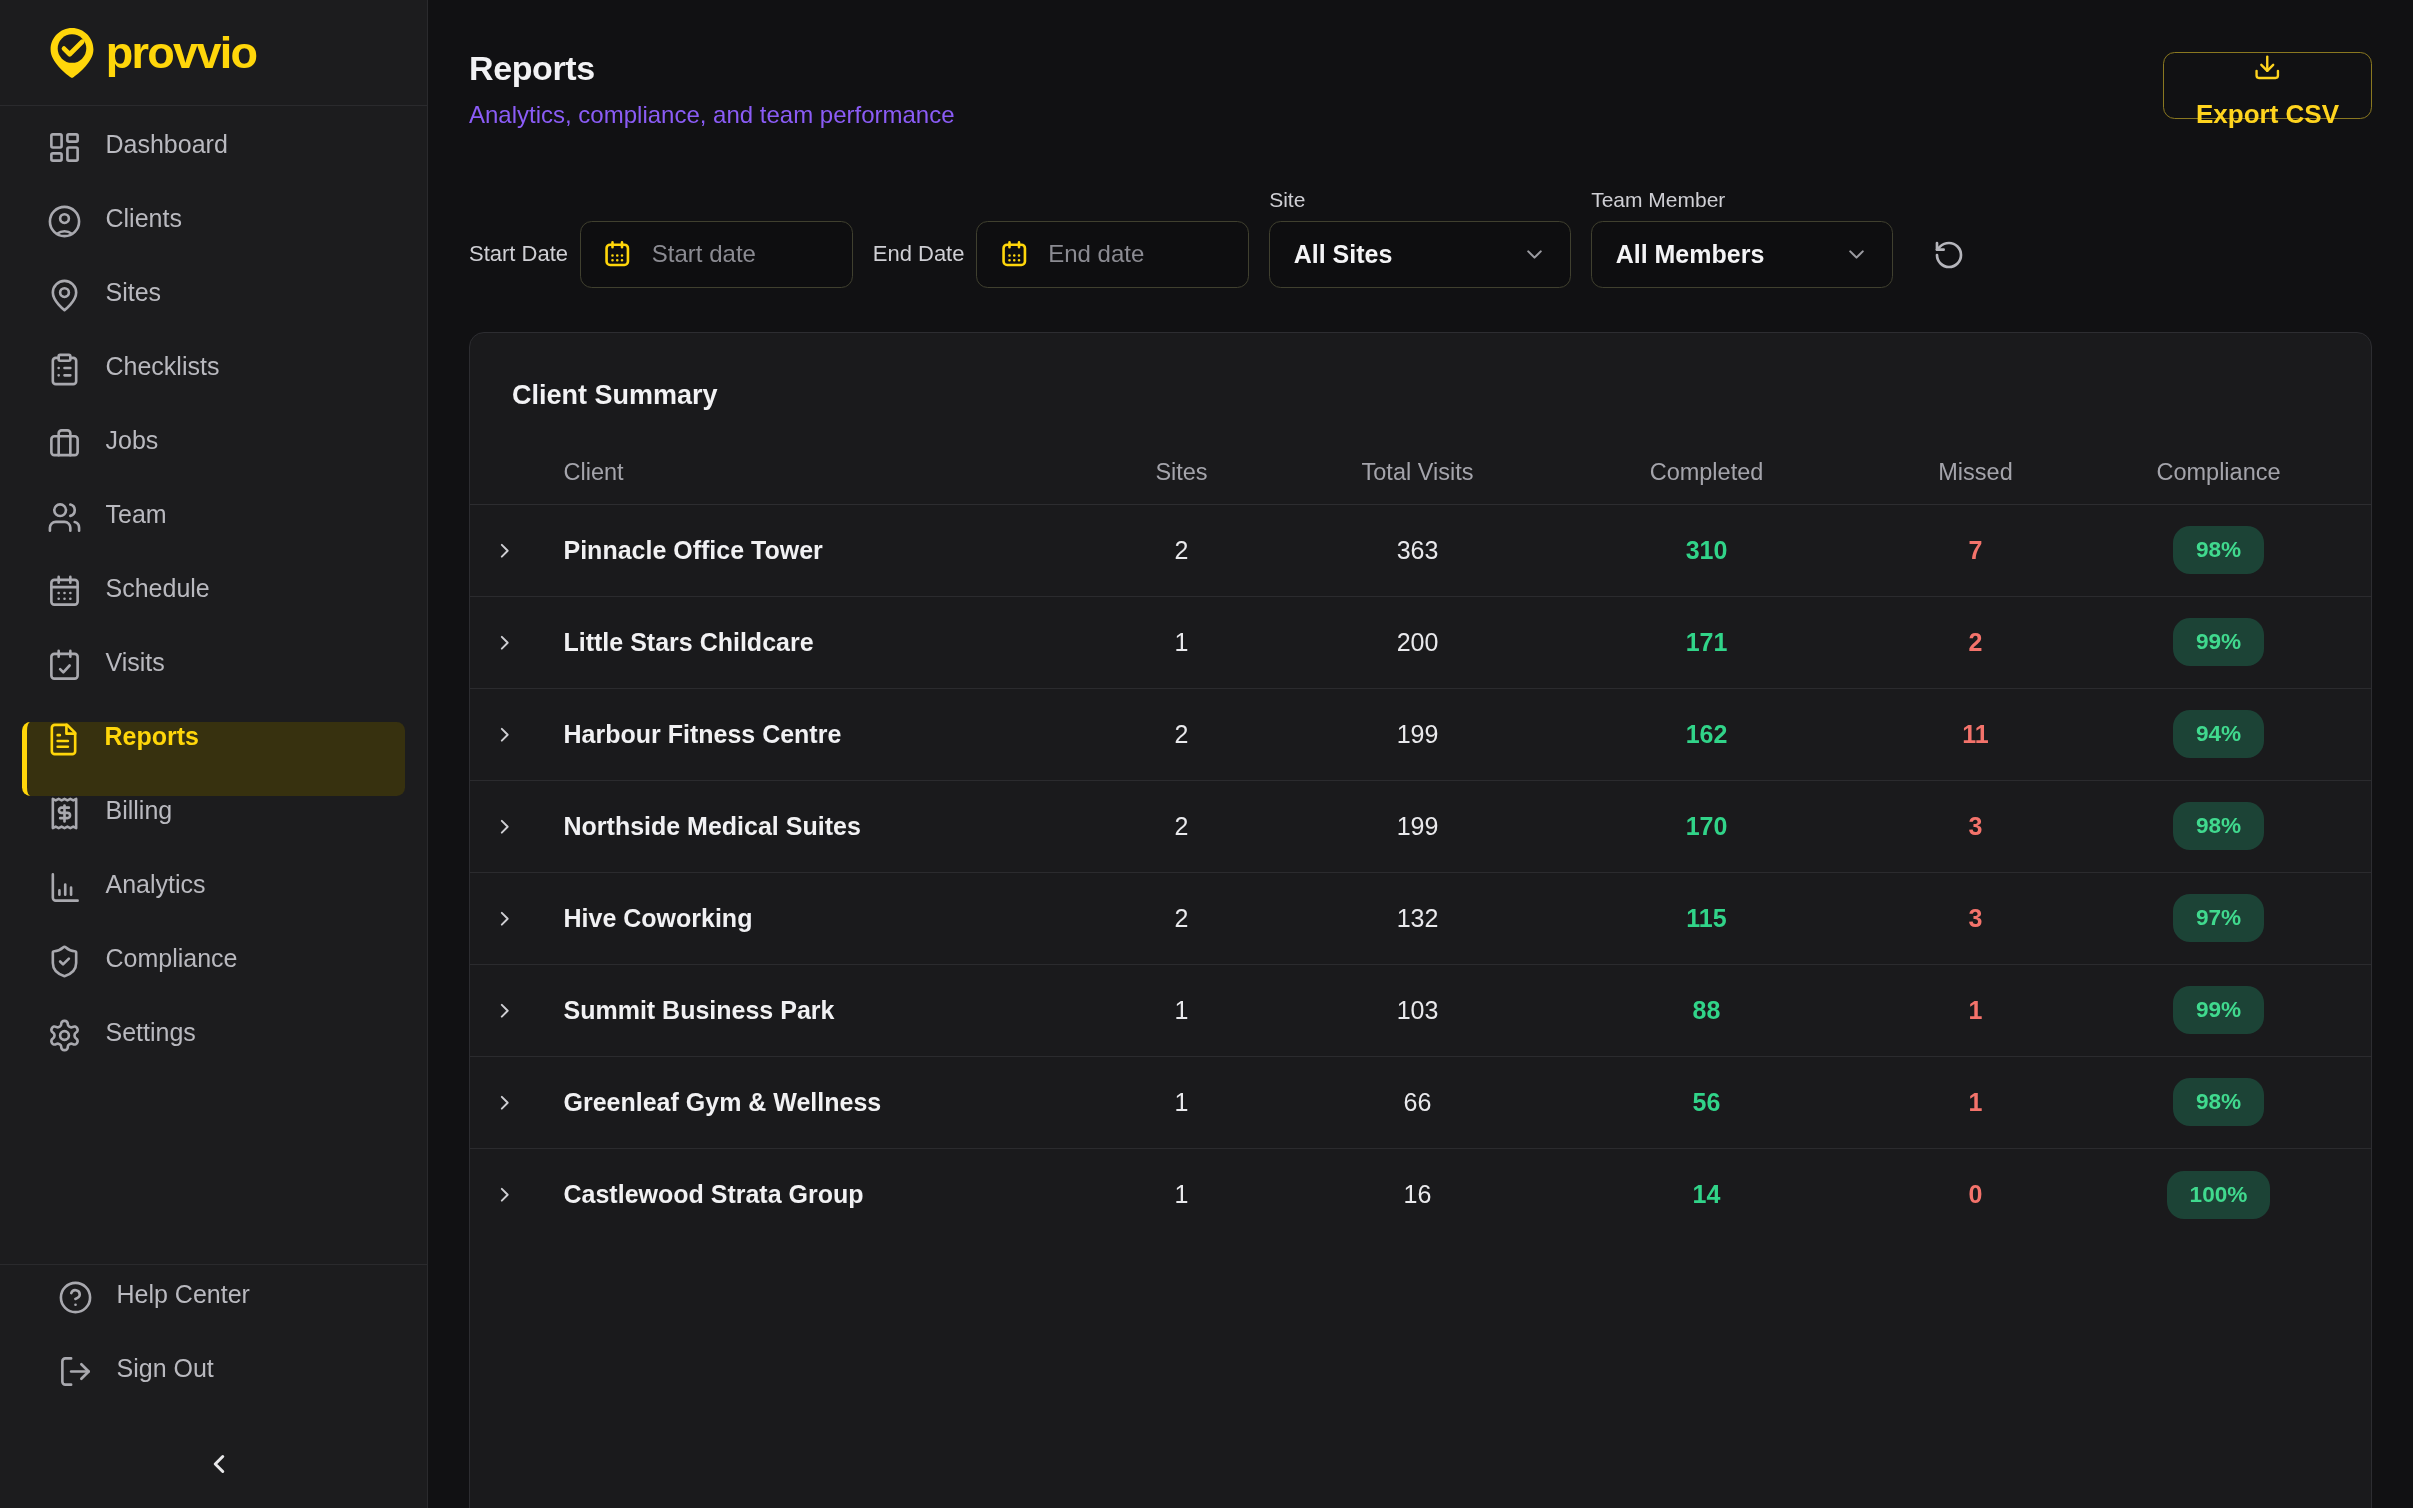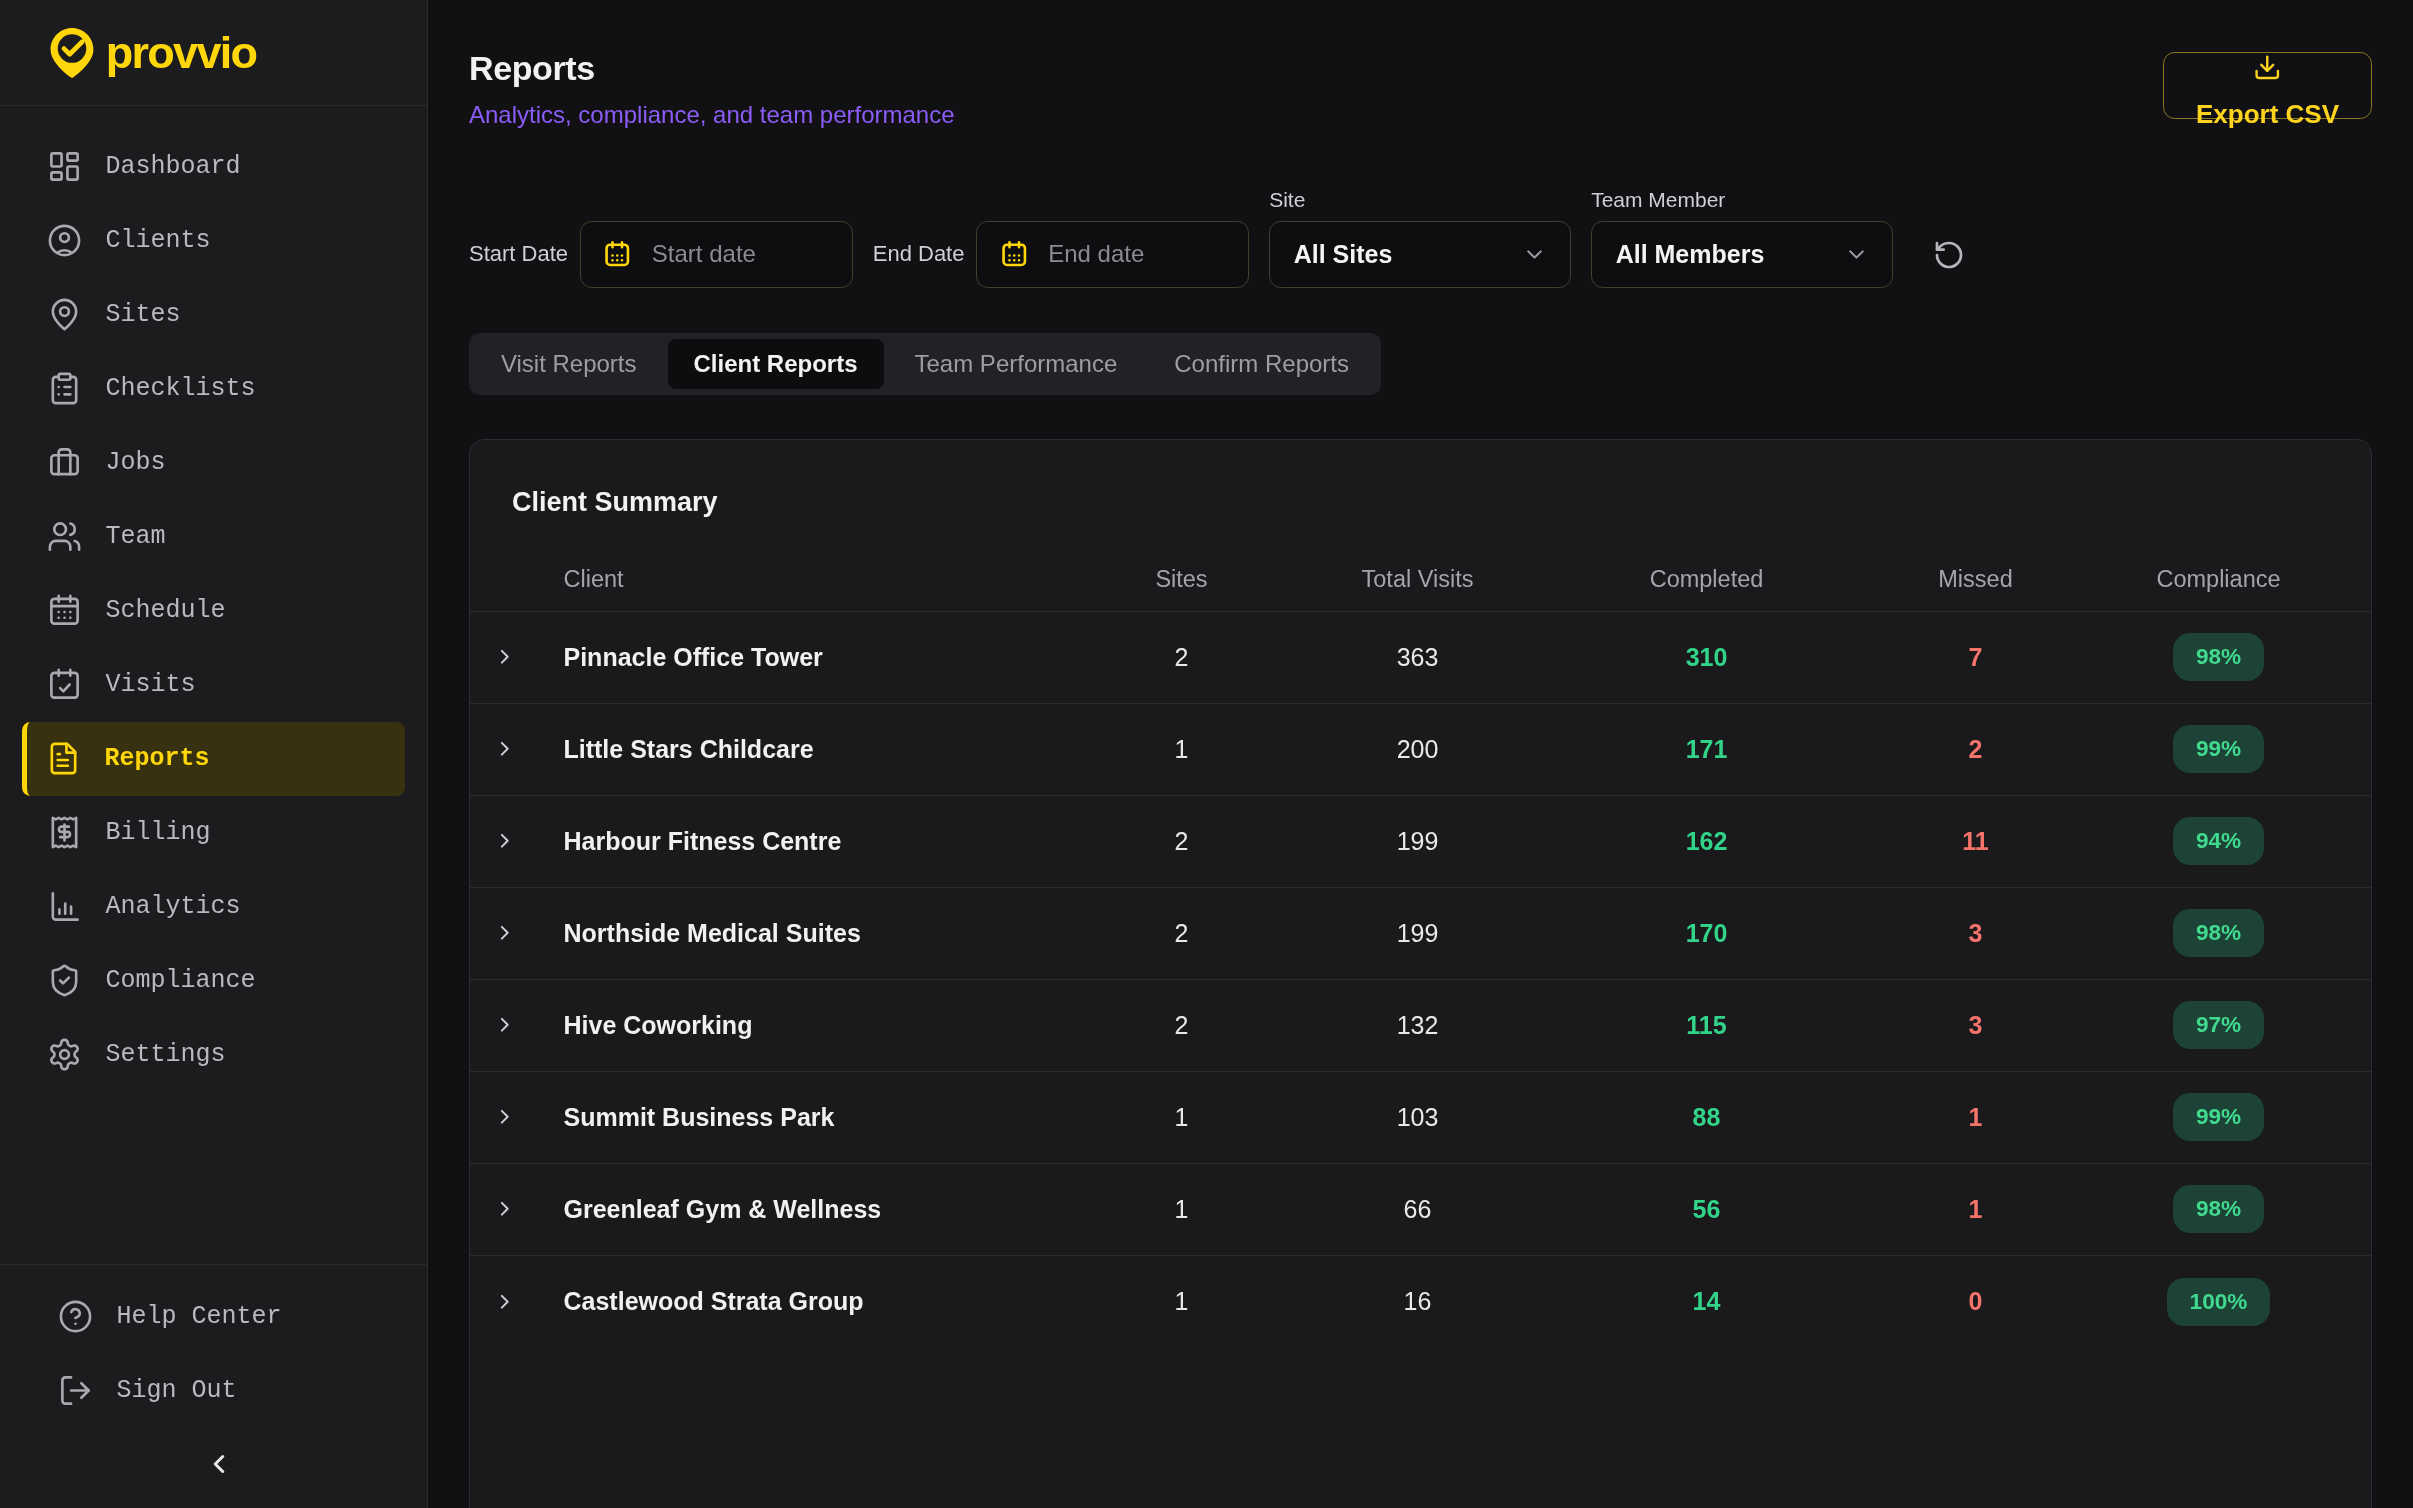--- a/index.html
+++ b/index.html
@@ -39,23 +39,23 @@
     border-bottom:0.8px solid var(--line);
     display:flex;align-items:center;gap:11.7px;
     padding-left:50px;
   }
   .logo-text{
     color:var(--accent-yellow);
     font-size:45px;font-weight:700;letter-spacing:-1.7px;
   }
   .nav{padding-top:23.5px}
   .nav-item{
-    height:74px;display:flex;align-items:center;gap:23.5px;
+    height:74px;display:flex;align-items:flex-start;gap:23.5px;
     padding-left:47px;cursor:pointer;
-    color:#b9b9bf;font-size:25px;font-family:Liberation Mono, monospace;
+    color:#b9b9bf;font-size:25px;
   }
   .nav-item .ic{width:35px;height:35px;color:#a9a9af}
   .nav-item.active{
     margin:0 22px;height:74px;
     background:#37310f;
     border-left:5.9px solid var(--accent-yellow);
     border-radius:8.4px;
     padding-left:19px;
     color:var(--accent-yellow);
     font-weight:600;
@@ -407,26 +407,20 @@
     </div>
 
     <button class="reset-btn">
       <span class="ic"><svg viewBox="0 0 24 24" width="32" height="32" fill="none" stroke="currentColor" stroke-width="2" stroke-linecap="round" stroke-linejoin="round">
             <path d="M3 12a9 9 0 1 0 9-9 9.75 9.75 0 0 0-6.74 2.74L3 8"></path>
             <path d="M3 3v5h5"></path>
           </svg></span>
     </button>
   </div>
 
-  <div class="tabs">
-    <button class="tab">Visit Reports</button>
-    <button class="tab active">Client Reports</button>
-    <button class="tab">Team Performance</button>
-    <button class="tab">Confirm Reports</button>
-  </div>
 
   <section class="card">
     <h2 class="card-title">Client Summary</h2>
 
     <div class="tgrid thead">
       <span class="th client">Client</span>
       <span class="th">Sites</span>
       <span class="th">Total Visits</span>
       <span class="th">Completed</span>
       <span class="th">Missed</span>

